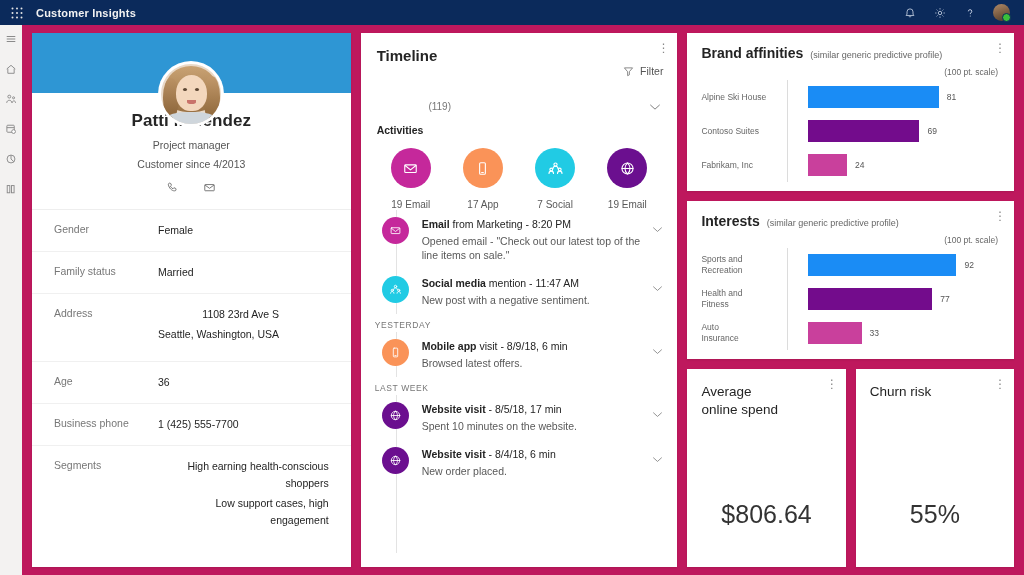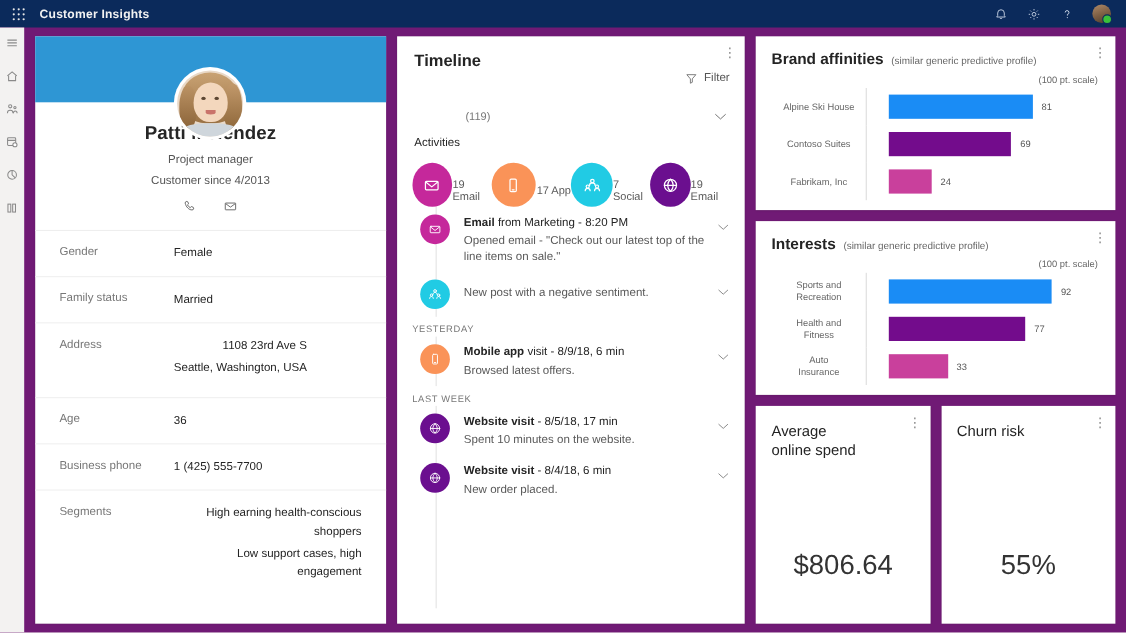--- a/index.html
+++ b/index.html
@@ -2,21 +2,21 @@
 <html><head>
 <meta charset="utf-8">
 <style>
   * { box-sizing: border-box; margin: 0; padding: 0; }
   html, body {
     width: 1024px; height: 575px;
     font-family: "Liberation Sans", sans-serif;
     background: #f0f0f0;
     overflow: hidden;
   }
-  .app { position: relative; width: 1024px; height: 575px; background: #701a75; }
+  .app { position: relative; width: 1024px; height: 575px; background: #be185d; }
 
   
   .topbar {
     height: 25px; background: #0b2a5b; display: flex; align-items: center;
     padding: 0 8px; color: #fff;
   }
   .waffle { width: 18px; height: 14px; display:flex; align-items:center; justify-content:center; cursor:pointer; }
   .waffle svg { display:block; }
   .app-title { font-size: 11px; font-weight: 600; margin-left: 10px; letter-spacing: .2px; color:#f2f2f2; }
   .topbar-right { margin-left: auto; display: flex; align-items: center; gap: 16px; padding-right: 6px; }
@@ -84,26 +84,26 @@
 
   
   .timeline { height: 534px; display: flex; flex-direction: column; }
   .kebab { position: absolute; right: 10px; top: 10px; color: #888; cursor: pointer;
            font-size: 12px; line-height: 10px; letter-spacing: 0; width: 10px; text-align:center; }
   .tl-head { padding: 14px 16px 0; }
   .tl-title { font-size: 15px; color: #242424; font-weight: 600; }
   .tl-filter { position: absolute; right: 14px; top: 32px; display:flex; align-items:center; gap:6px;
     font-size: 10.5px; color: #555; cursor: pointer; }
   .tl-sub { display: flex; align-items: center; margin-top: 12px; }
-  .tl-sub-label { font-size: 10.5px; color: #242424; font-weight: 400; margin-top: 48px; }
+  .tl-sub-label { font-size: 10.5px; color: #242424; font-weight: 700; margin-top: 48px; }
   .tl-sub-count { font-size: 10px; color: #777; margin-left: 5px; }
   .tl-chevron { margin-left: auto; color: #666; cursor: pointer; }
 
   .kpis { display: flex; padding: 12px 14px 0; }
-  .kpi { flex: 1; display: flex; flex-direction: row; align-items: center; justify-content: space-between; }
+  .kpi { flex: 1; display: flex; flex-direction: column; align-items: center; justify-content: space-between; }
   .kpi-bubble { width: 40px; height: 40px; border-radius: 50%; display:flex; align-items:center; justify-content:center;
     color: #fff; cursor: pointer; }
   .kpi-bubble svg { display:block; }
   .kpi-label { font-size: 10px; color: #595959; margin-top: 11px; }
 
   .tl-sortbar { margin: 14px 14px 0; border-top: 1px solid #efefef; padding-top: 12px;
     display: flex; align-items: center; }
   .tl-day { font-size: 8.5px; color: #777; letter-spacing: .6px; }
   .tl-sort { margin-left: auto; display: flex; align-items: center; gap: 6px; font-size: 10px; color: #555; cursor: pointer; }
 
@@ -121,21 +121,21 @@
   .tl-ch { color: #777; padding-top: 2px; cursor: pointer; }
 
   
   .chart-card { padding: 12px 14px 12px; }
   .chart-title-row { display: flex; align-items: baseline; }
   .chart-title { font-size: 14px; color: #242424; font-weight: 600; }
   .chart-sub { font-size: 9px; color: #666; margin-left: 7px; }
   .scale-note { text-align: right; font-size: 8.5px; color: #666; margin-top: 6px; padding-right: 2px; }
   .bars { margin-top: 3px; position: relative; }
   .bar-row { display: flex; align-items: center; height: 34px; }
-  .bar-label { width: 86px; flex: none; text-align: center; font-size: 8.5px; color: #666;
+  .bar-label { width: 86px; flex: none; text-align: left; font-size: 8.5px; color: #666;
     padding-right: 0; line-height: 11px; }
   .bar-track { flex: 1; position: relative; height: 100%; display: flex; align-items: center;
     border-left: 1px solid #dcdcdc; padding-left: 20px; }
   .bar { height: 22px; }
   .bar-val { font-size: 8.5px; color: #555; margin-left: 8px; white-space: nowrap; }
 
   
   .metrics { display: flex; gap: 10px; flex: 1; }
   .metric { flex: 1; padding: 14px 14px; display: flex; flex-direction: column; }
   .metric-title { font-size: 13.5px; color: #242424; line-height: 18px; }
@@ -396,20 +396,21 @@
                   <svg width="13" height="13" viewBox="0 0 16 16" fill="none" stroke="#fff" stroke-width="1.05" stroke-linecap="round" stroke-linejoin="round">
                     <circle cx="8" cy="4.3" r="1.5"></circle>
                     <path d="M5.6 8.2c0-1.3 1.1-2.3 2.4-2.3s2.4 1 2.4 2.3"></path>
                     <circle cx="4" cy="9" r="1.3"></circle>
                     <path d="M1.9 12.6c0-1.2 1-2.1 2.1-2.1s2.1.9 2.1 2.1"></path>
                     <circle cx="12" cy="9" r="1.3"></circle>
                     <path d="M9.9 12.6c0-1.2 1-2.1 2.1-2.1s2.1.9 2.1 2.1"></path>
                   </svg>
                 </div>
                 <div class="tl-body">
+                  <div class="tl-t"><b>Social media</b><span> mention - 11:47 AM</span></div>
                   <div class="tl-d">New post with a negative sentiment.</div>
                 </div>
                 <div class="tl-ch"><svg width="11" height="7" viewBox="0 0 14 9" fill="none" stroke="#777" stroke-width="1">
                     <path d="M1.5 2l5.5 5 5.5-5"></path>
                   </svg></div>
               </div>
               <div class="tl-group-label">YESTERDAY</div>
               <div class="tl-item">
                 <div class="tl-ic" style="background:#fa9358">
                   <svg width="13" height="13" viewBox="0 0 16 16" fill="none" stroke="#fff" stroke-width="1.05" stroke-linecap="round" stroke-linejoin="round">

